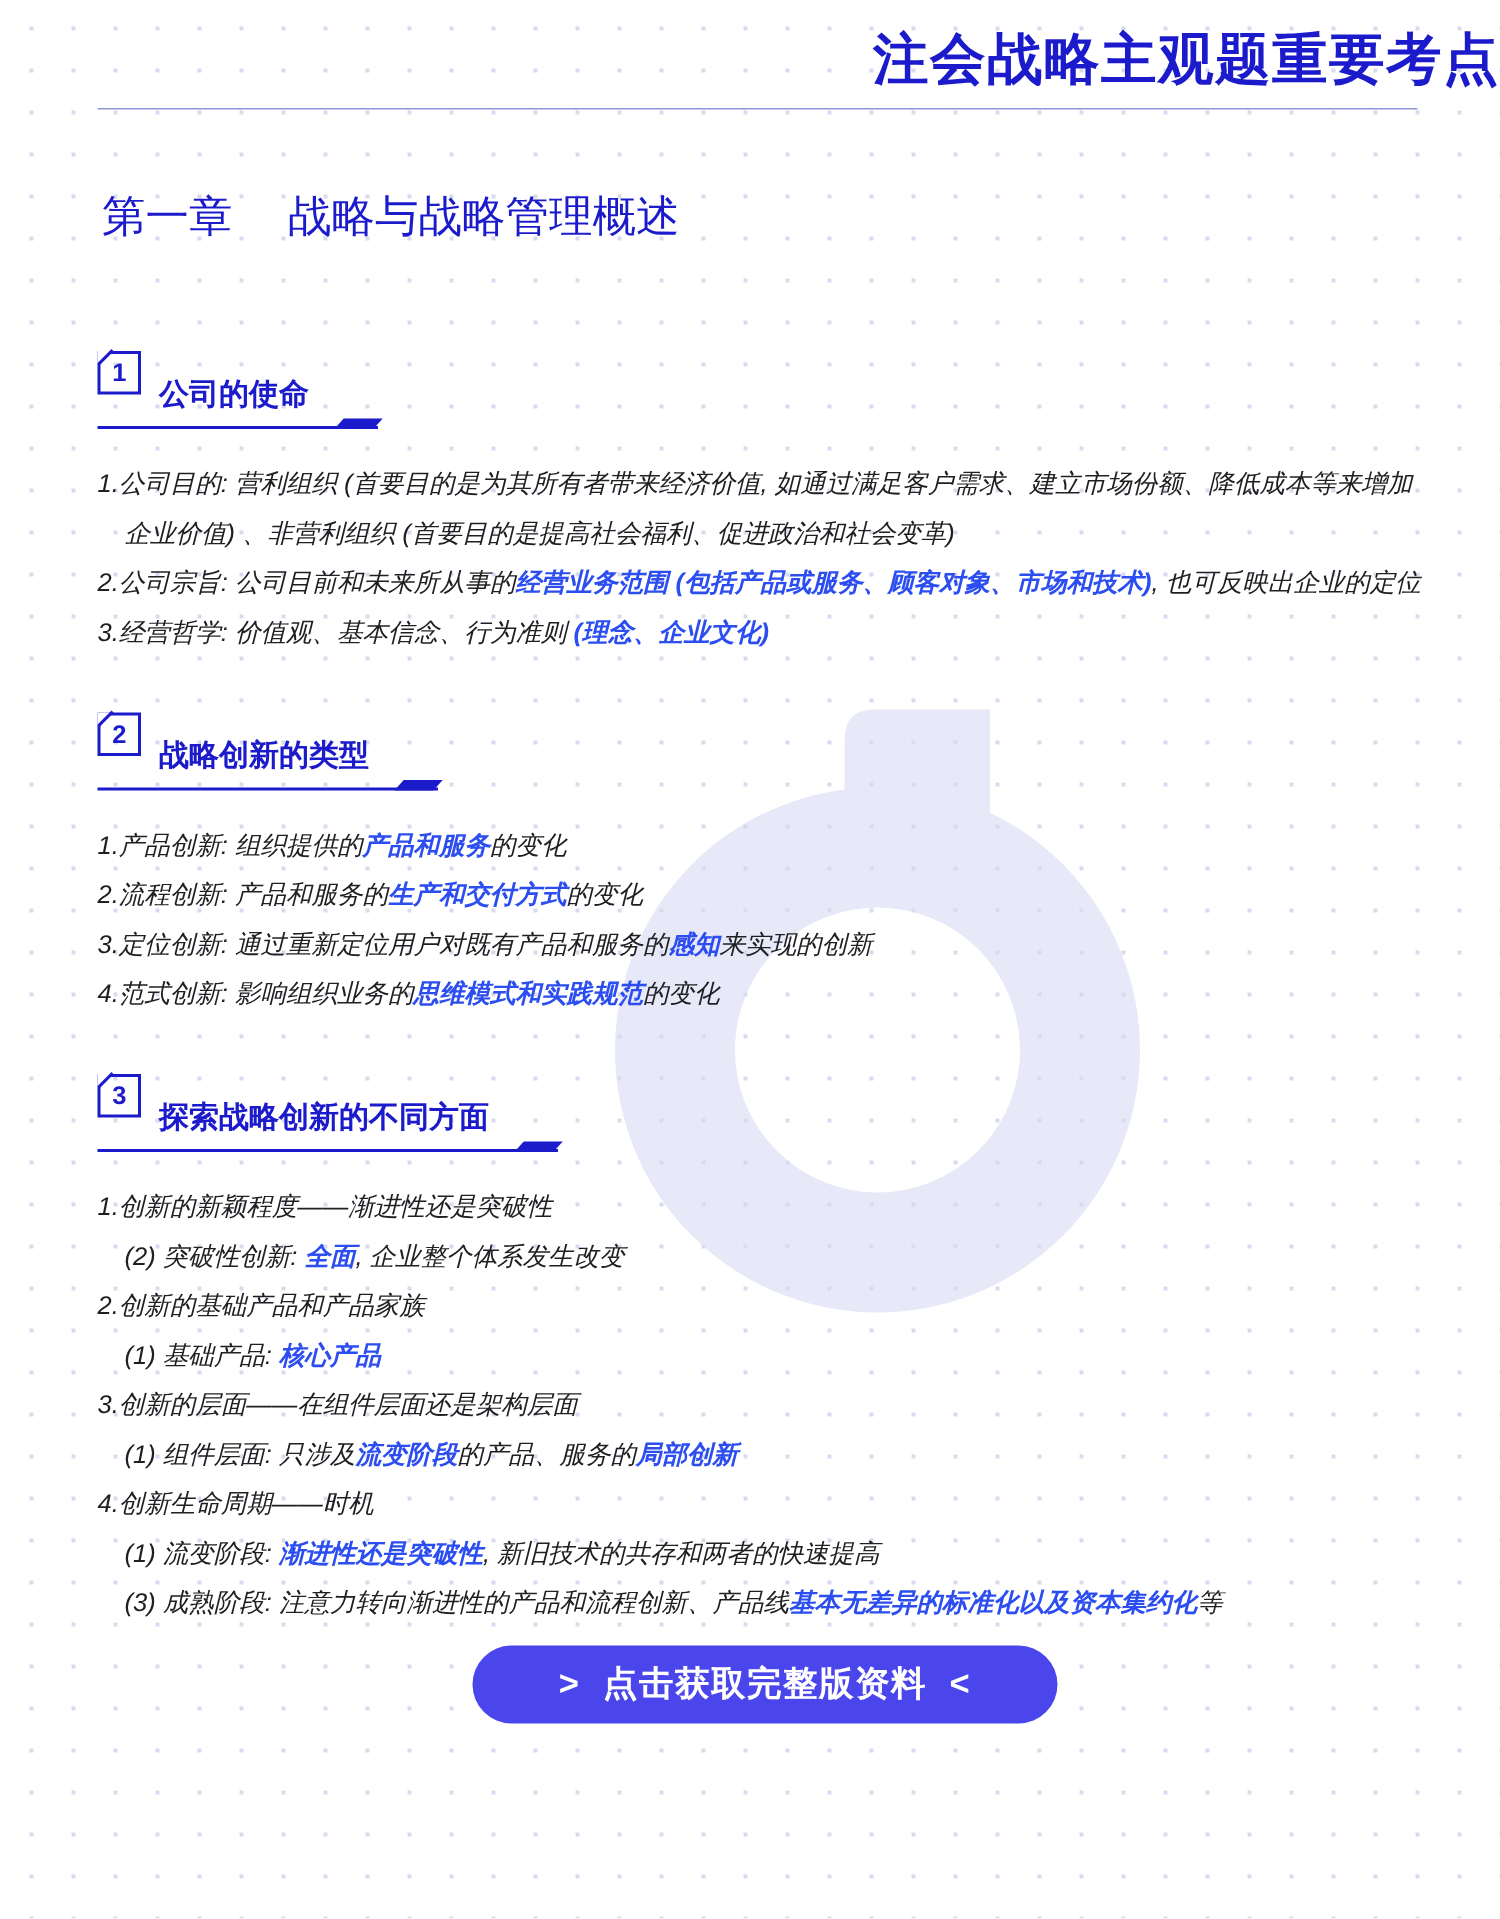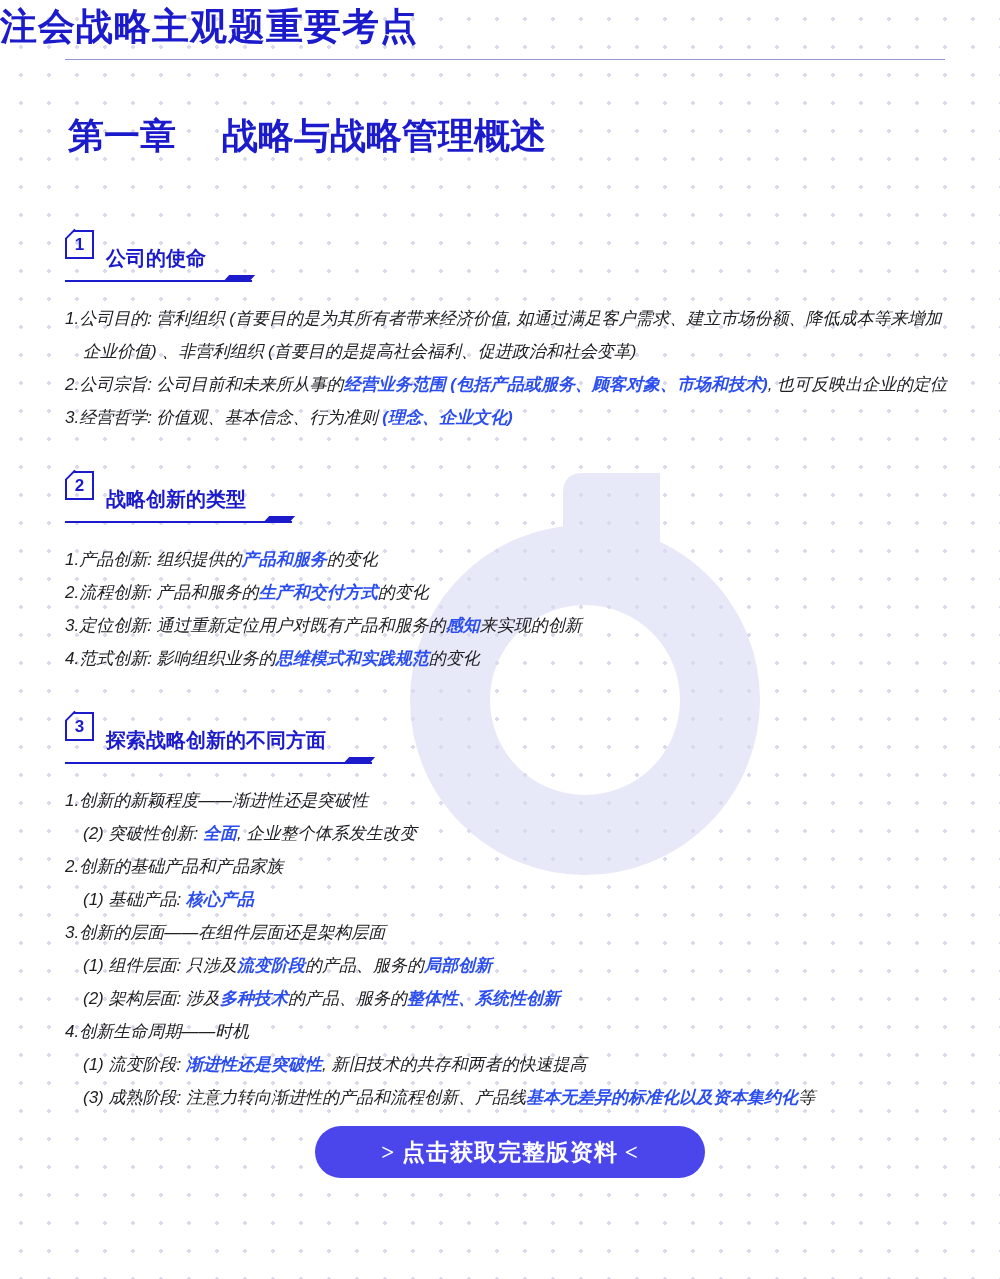--- a/index.html
+++ b/index.html
@@ -16,33 +16,33 @@
   .watermark-layer { position: absolute; inset: 0; z-index: 0; }
   .dots-layer {
     position: absolute; inset: 0; z-index: 1; pointer-events: none;
     background-image: radial-gradient(var(--dot, #d9daee) 1.6px, transparent 1.7px);
     background-size: 28px 28px;
     background-position: 7px 5px;
   }
   .content-layer { position: relative; z-index: 2; }
 
   .main-title {
-    margin: 0; padding-top: 4px;
-    text-align: left;
+    margin: 0; padding-top: 17px;
+    text-align: right;
     font-size: 37px; font-weight: bold; line-height: 1.25;
     color: var(--deep-blue, #1c1bcb);
     letter-spacing: 1px;
   }
   .title-divider {
     height: 1px; background: var(--divider, #9196d9);
     margin: 9px 55px 0 65px;
   }
   .chapter-title {
     margin: 52px 0 0 68px;
-    font-size: 36px; font-weight: bold;
+    font-size: 29px; font-weight: normal;
     color: var(--deep-blue, #1c1bcb);
   }
 
   .content { padding: 0 45px 0 65px; }
   .section { margin-top: 24px; }
   .section.first { margin-top: 56px; }
 
   .sec-head {
     position: relative;
     display: inline-flex; align-items: center; gap: 12px;
@@ -99,21 +99,21 @@
   .cta-button {
     display: block;
     margin: 12px auto 0 auto;
     width: 390px; height: 52px;
     border: none; border-radius: 26px;
     background: var(--button-bg, #4b46ec);
     color: #ffffff;
     font-size: 23px; font-weight: bold; letter-spacing: 1px;
     line-height: 52px; text-align: center;
     cursor: pointer;
-    font-family: Liberation Serif, serif;
+    font-family: Liberation Mono, monospace;
   }
 </style>
 </head>
 <body>
 
 <div class="watermark-layer">
   <svg width="1000" height="1279" viewBox="0 0 1000 1279" aria-hidden="true">
     <path d="M 563 630 L 563 493 Q 563 473 583 473 L 660 473 L 660 630 Z" fill="#e7e8f8"></path>
     <circle cx="585" cy="700" r="135" fill="#ffffff" stroke="#e7e8f8" stroke-width="80"></circle>
   </svg>
@@ -169,21 +169,20 @@
         <span class="sec-underline"></span>
         <span class="sec-tail"></span>
       </div>
       <div class="paras">
           <p class="para lv0"><span>1.创新的新颖程度——渐进性还是突破性</span></p>
           <p class="para lv1"><span>(2) 突破性创新: </span><span class="hl">全面</span><span>, 企业整个体系发生改变</span></p>
           <p class="para lv0"><span>2.创新的基础产品和产品家族</span></p>
           <p class="para lv1"><span>(1) 基础产品: </span><span class="hl">核心产品</span></p>
           <p class="para lv0"><span>3.创新的层面——在组件层面还是架构层面</span></p>
           <p class="para lv1"><span>(1) 组件层面: 只涉及</span><span class="hl">流变阶段</span><span>的产品、服务的</span><span class="hl">局部创新</span></p>
-          <p class="para lv1"><span>(2) 架构层面: 涉及</span><span class="hl">多种技术</span><span>的产品、服务的</span><span class="hl">整体性、系统性创新</span></p>
           <p class="para lv0"><span>4.创新生命周期——时机</span></p>
           <p class="para lv1"><span>(1) 流变阶段: </span><span class="hl">渐进性还是突破性</span><span>, 新旧技术的共存和两者的快速提高</span></p>
           <p class="para lv1"><span>(3) 成熟阶段: 注意力转向渐进性的产品和流程创新、产品线</span><span class="hl">基本无差异的标准化以及资本集约化</span><span>等</span></p>
         </div>
     </section>
 
     <button class="cta-button">&gt; 点击获取完整版资料 &lt;</button>
   </div>
 </div>
 

